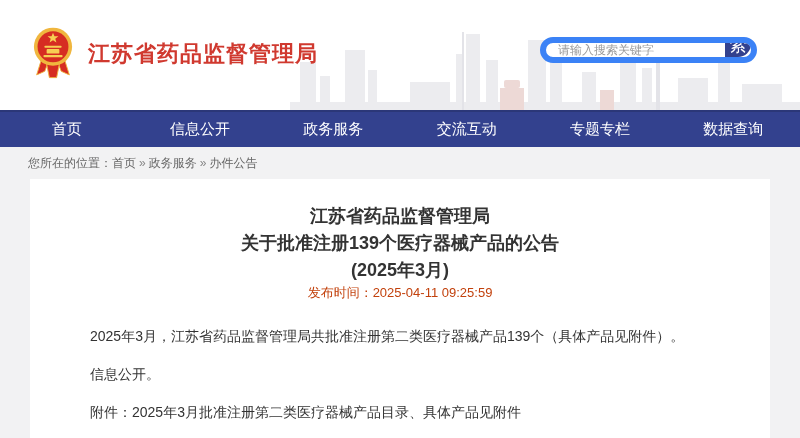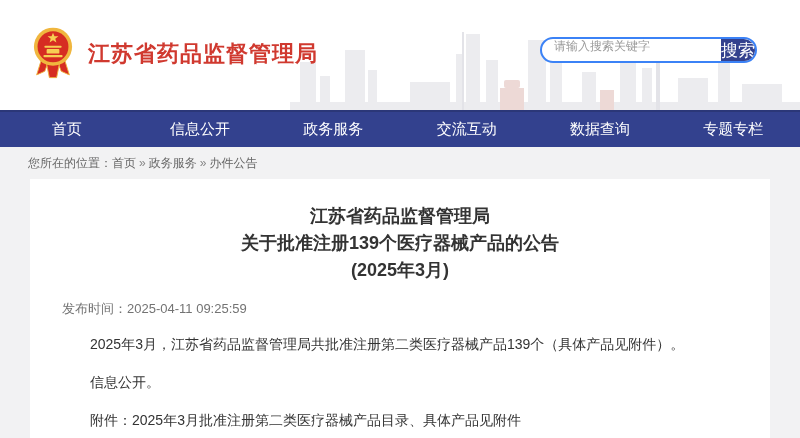--- a/index.html
+++ b/index.html
@@ -8,22 +8,22 @@
 
   
   .header { position:relative; width:800px; height:110px; background:#ffffff; overflow:hidden; }
   .brand { position:absolute; left:33px; top:26px; display:flex; align-items:center; gap:15px; z-index:2; }
   .emblem { width:40px; height:56px; display:block; }
   .brand-cn { font-size:22px; font-weight:bold; color:#d0392f; letter-spacing:1px; line-height:1.2; }
   .brand-en { font-size:11px; font-weight:bold; color:#d4544a; letter-spacing:0.3px; margin-top:4px; }
   .skyline { position:absolute; right:0; bottom:0; width:510px; height:78px; z-index:1; }
 
   .search-box { position:absolute; right:43px; top:37px; width:217px; height:26px;
-                border:2px solid #3b82f6; border-radius:14px; background:#fff;
-                display:flex; align-items:flex-start; overflow:hidden; z-index:3; }
+                border:6px solid #3b82f6; border-radius:14px; background:#fff;
+                display:flex; align-items:flex-end; overflow:hidden; z-index:3; }
   .search-box input { flex:1; border:none; outline:none; padding:0 12px; font-size:12px; color:#333;
                       font-family:"Liberation Sans","DejaVu Sans",sans-serif; background:transparent; }
   .search-box input::placeholder { color:#9a9a9a; }
   .search-btn { width:58px; border:none; background:#33418e; color:#fff; font-size:17px;
                 border-radius:0 13px 13px 0; cursor:pointer;
                 font-family:"Liberation Sans","DejaVu Sans",sans-serif; }
 
   
   .nav { display:flex; width:800px; height:37px; background:#33418e;
          border-top:2px solid #2b3778; }
@@ -33,22 +33,22 @@
   
   .crumb-band { width:788px; height:32px; background:#f2f2f3; display:flex; align-items:center;
                 padding-left:28px; font-size:12px; color:#666; }
   .crumb-band a { color:#666; text-decoration:none; cursor:pointer; }
   .crumb-sep { margin:0 3px; color:#888; }
 
   
   .main-wrap { width:800px; padding:0 30px; background:#f2f2f3; }
   .panel { background:#ffffff; width:740px; min-height:270px; padding:24px 32px 18px; }
   .art-title { text-align:center; font-size:18px; font-weight:bold; color:#333; line-height:27px; }
-  .pub-line { text-align:left; font-size:13px; color:#737373; margin-top:16px; }
-  .art-body { margin-top:18px; }
+  .pub-line { text-align:center; font-size:13px; color:#c2410c; }
+  .art-body { margin-top:26px; }
   .art-body p { font-size:14px; color:#333; line-height:16px; text-indent:2em; margin-bottom:22px; }
 </style>
 </head>
 <body>
 
 <div class="header">
   <div class="brand">
     <svg class="emblem" viewBox="0 0 44 60">
 
       <path d="M9 37 L4 53 L13 49 L16 41 Z" fill="#d62c22" stroke="#f0b63e" stroke-width="1"></path>
@@ -104,22 +104,22 @@
     <input type="text" placeholder="请输入搜索关键字" style="">
     <button class="search-btn">搜索</button>
   </div>
 </div>
 
 <div class="nav">
   <a>首页</a>
   <a>信息公开</a>
   <a>政务服务</a>
   <a>交流互动</a>
+  <a>专题专栏</a>
   <a>数据查询</a>
-  <a>专题专栏</a>
 </div>
 
 <div class="crumb-band">
   <span>您所在的位置：</span>
   <a>首页</a>
   <span class="crumb-sep">»</span>
   <a>政务服务</a>
   <span class="crumb-sep">»</span>
   <a>办件公告</a>
 </div>

